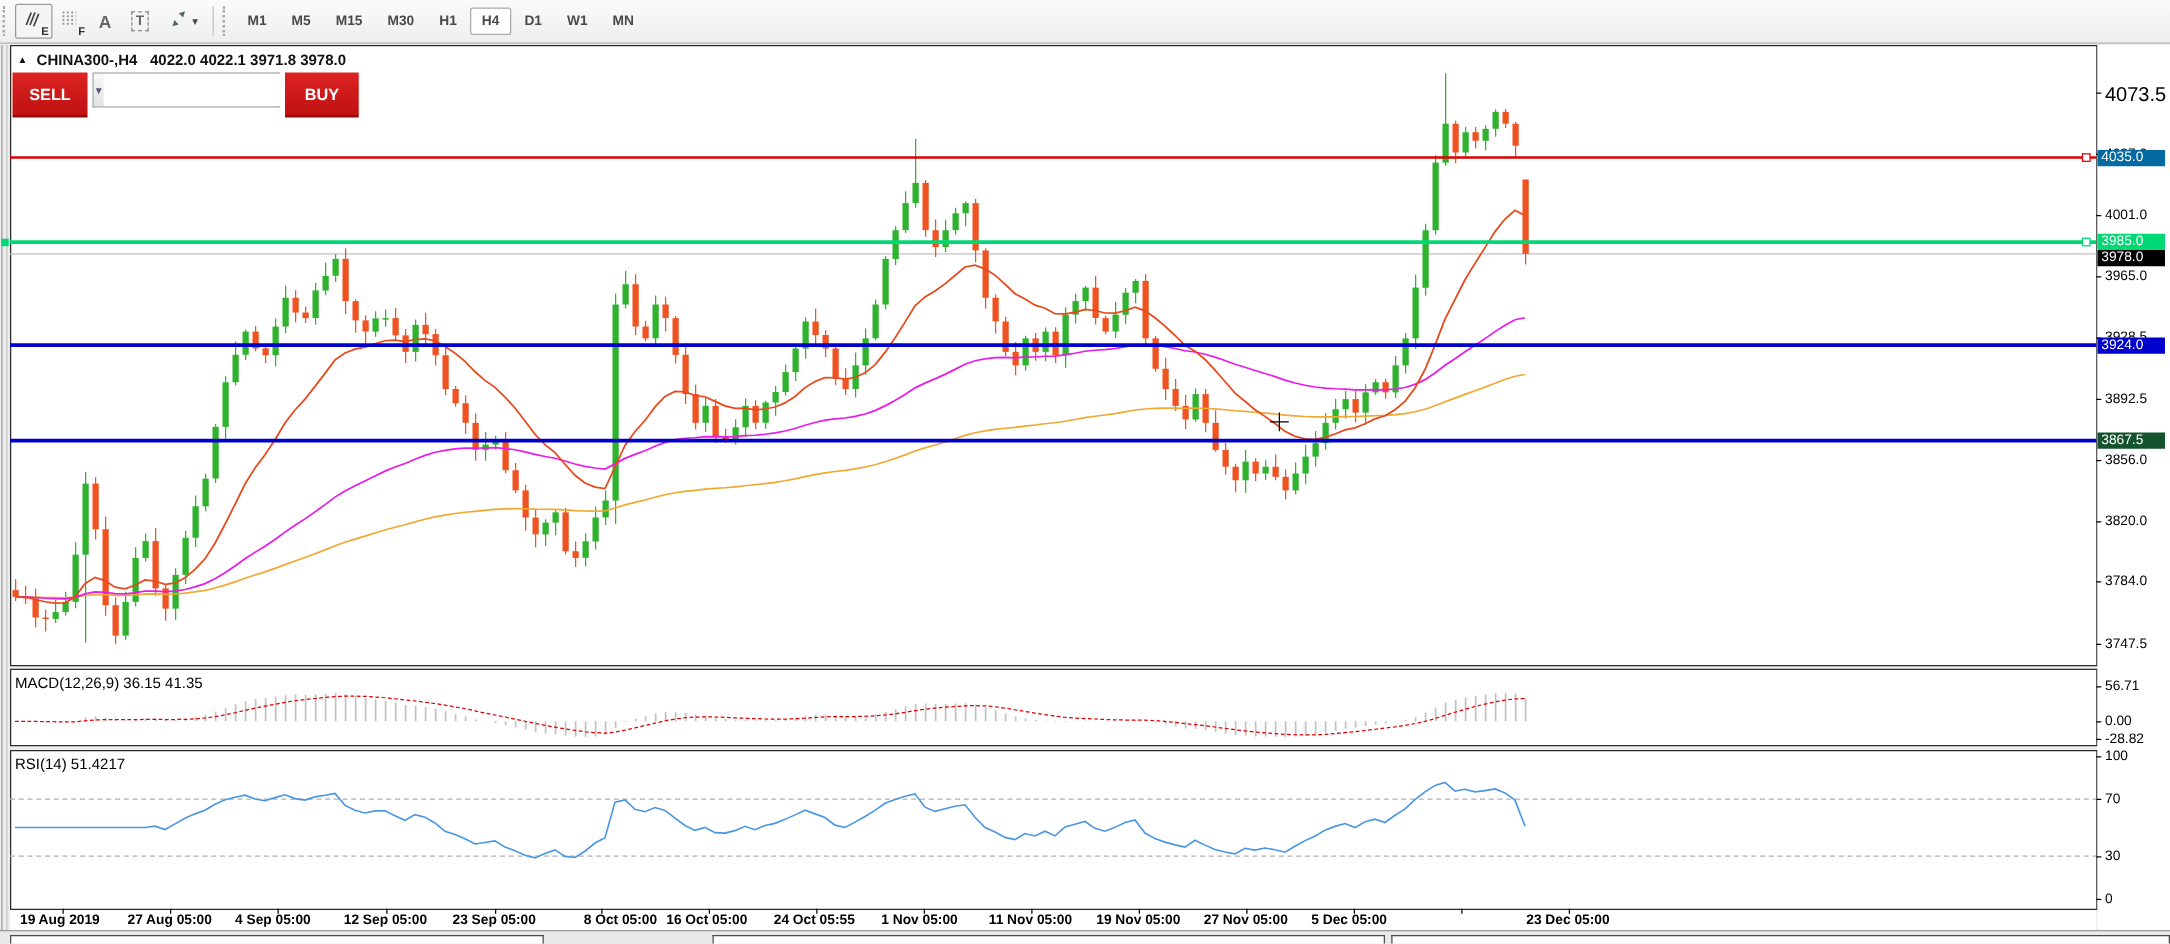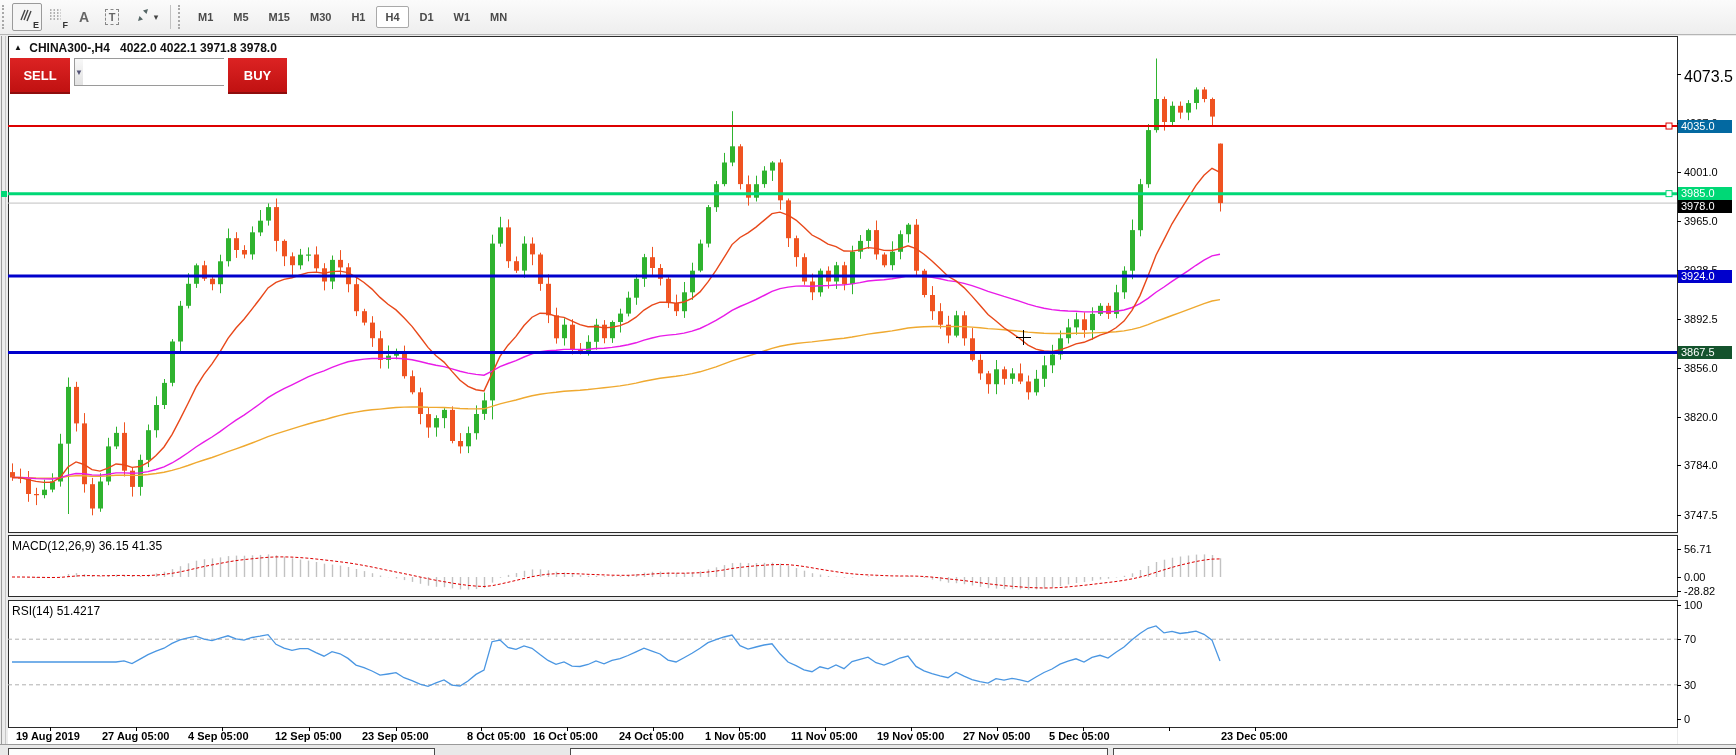--- a/index.html
+++ b/index.html
@@ -114,21 +114,21 @@
       <div class="x-label" style="left: 180px;">4 Sep 05:00</div>
       <div class="x-tick" style="left: 214px;"></div>
       <div class="x-label" style="left: 267px;">12 Sep 05:00</div>
       <div class="x-tick" style="left: 301px;"></div>
       <div class="x-label" style="left: 354px;">23 Sep 05:00</div>
       <div class="x-tick" style="left: 388px;"></div>
       <div class="x-label" style="left: 439px; margin-left: 20px;">8 Oct 05:00</div>
       <div class="x-tick" style="left: 473px;"></div>
       <div class="x-label" style="left: 525px;">16 Oct 05:00</div>
       <div class="x-tick" style="left: 559px;"></div>
-      <div class="x-label" style="left: 611px;">24 Oct 05:00</div>
+      <div class="x-label" style="left: 611px;">24 Oct 05:55</div>
       <div class="x-tick" style="left: 645px;"></div>
       <div class="x-label" style="left: 697px;">1 Nov 05:00</div>
       <div class="x-tick" style="left: 731px;"></div>
       <div class="x-label" style="left: 783px;">11 Nov 05:00</div>
       <div class="x-tick" style="left: 817px;"></div>
       <div class="x-label" style="left: 869px;">19 Nov 05:00</div>
       <div class="x-tick" style="left: 903px;"></div>
       <div class="x-label" style="left: 955px;">27 Nov 05:00</div>
       <div class="x-tick" style="left: 989px;"></div>
       <div class="x-label" style="left: 1041px;">5 Dec 05:00</div>

